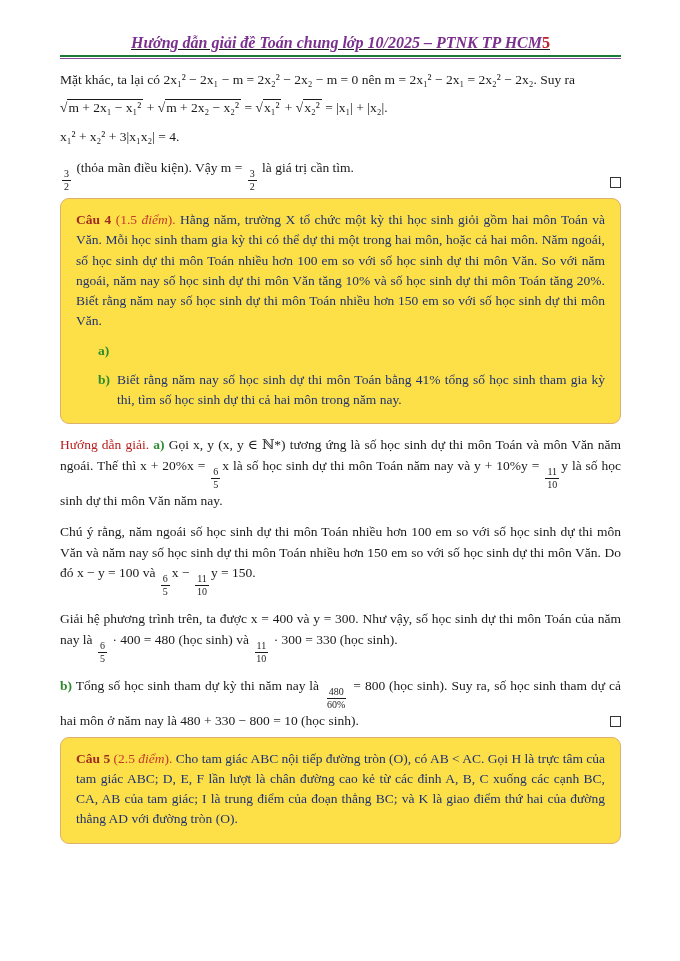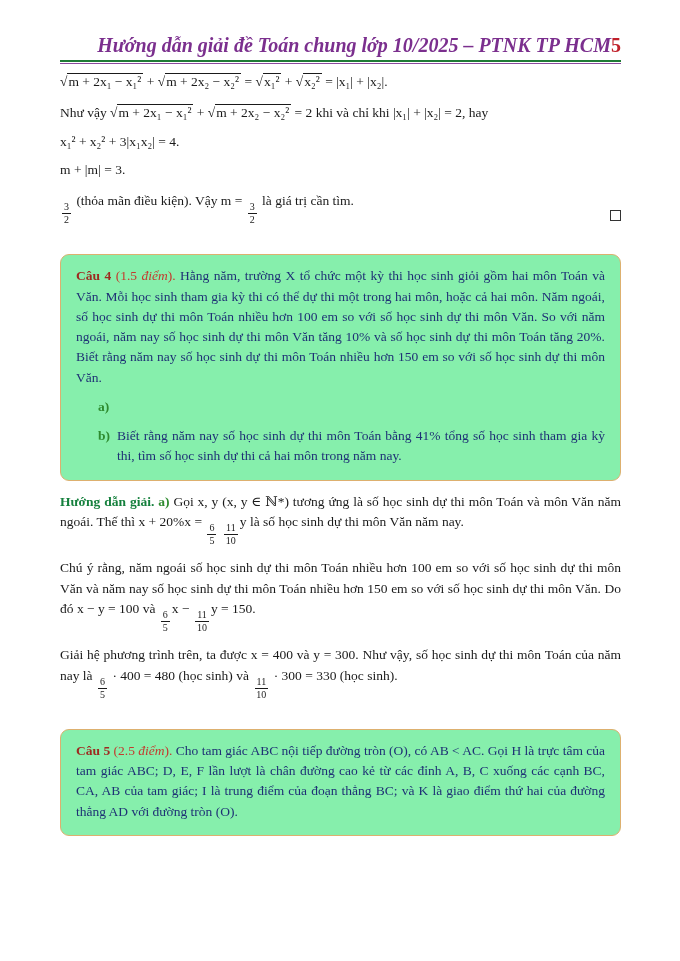--- a/index.html
+++ b/index.html
@@ -3,91 +3,84 @@
 <meta charset="utf-8">
 <style>
   html,body{margin:0;padding:0;}
   body{
     width:680px;height:961px;overflow:hidden;background:#ffffff;
     font-family:"Liberation Serif","DejaVu Serif",serif;
     color:#1a1a1a;
   }
   .page{padding:34px 59px 0 60px;}
   
-  .hrow{display:flex;justify-content:flex-end;align-items:baseline;font-size:20px;}
+  .hrow{display:flex;justify-content:center;align-items:baseline;font-size:16px;text-decoration:underline;}
   .htitle{color:#7b2f8e;font-weight:bold;font-style:italic;}
   .hpage{color:#c0202a;font-weight:bold;}
   .rule-green{height:2px;background:#1f7a36;margin-top:3px;}
   .rule-purple{height:1px;background:#8b4a9e;margin-top:1px;}
   
   .para{font-size:13.5px;line-height:1.5;text-align:justify;margin:11px 0 0;position:relative;}
   .disp{font-size:13.5px;line-height:1.5;margin:8px 0;}
   
   .rad{white-space:nowrap;}
   .rad::before{content:"\221A";}
   .rad-body{border-top:1px solid currentColor;padding:0 2px 0 1px;}
   
   .frac{display:inline-flex;flex-direction:column;align-items:center;vertical-align:-0.55em;
         font-size:0.74em;line-height:1.2;margin:0 2px;}
   .frac .num{border-bottom:1px solid currentColor;padding:0 2px;}
   .frac .den{padding:0 2px;}
   
   .qed{position:absolute;right:0;bottom:5px;width:9px;height:9px;border:1px solid #333;background:#fff;}
   
-  .qbox{border:1px solid #ddb06f;border-radius:9px;background:#86efac;color:#1e3175;
-        padding:2px 15px 13px;margin:28px 0 0;}
+  .qbox{border:1px solid #ddb06f;border-radius:9px;background:#fde047;color:#1e3175;
+        padding:2px 15px 13px;margin:5px 0 0;}
   .qbox .para{margin-top:9px;}
   .qnum{color:#9e2a20;font-weight:bold;}
   .qpts{color:#c43a2e;}
   .qitem{display:flex;gap:7px;padding-left:22px;margin-top:9px;font-size:13.5px;line-height:1.5;}
   .qitem .itext{text-align:justify;}
   .ilabel{color:#2e8b2f;font-weight:bold;flex:none;}
-  .shead{color:#15803d;font-weight:bold;}
+  .shead{color:#b91c1c;font-weight:normal;}
   .inlabel{color:#2e8b2f;font-weight:bold;}
 </style>
 </head>
 <body>
 
 <div class="page">
 
   <header>
     <div class="hrow">
       <span class="htitle">Hướng dẫn giải đề Toán chung lớp 10/2025 – PTNK TP HCM</span>
       <span class="hpage">5</span>
     </div>
     <div class="rule-green"></div>
     <div class="rule-purple"></div>
   </header>
 
   <main>
 
+    <p class="para"><span>Mặt khác, ta lại có 2x₁² − 2x₁ − m = 2x₂² − 2x₂ − m = 0 nên m = 2x₁² − 2x₁ = 2x₂² − 2x₂. Suy ra</span></p>
 
     <div class="disp">
       <span class="rad"><span class="rad-body">m + 2x₁ − x₁²</span></span>
       <span>+</span>
       <span class="rad"><span class="rad-body">m + 2x₂ − x₂²</span></span>
       <span>=</span>
       <span class="rad"><span class="rad-body">x₁²</span></span>
       <span>+</span>
       <span class="rad"><span class="rad-body">x₂²</span></span>
       <span>= |x₁| + |x₂|.</span>
     </div>
 
-    <p class="para">
-      <span>Như vậy</span>
-      <span class="rad"><span class="rad-body">m + 2x₁ − x₁²</span></span>
-      <span>+</span>
-      <span class="rad"><span class="rad-body">m + 2x₂ − x₂²</span></span>
-      <span>= 2 khi và chỉ khi |x₁| + |x₂| = 2, hay</span>
-    </p>
 
     <div class="disp"><span>x₁² + x₂² + 3|x₁x₂| = 4.</span></div>
 
 
-    <div class="disp"><span>m + |m| = 3.</span></div>
 
     <p class="para">
       <span class="frac">
           <span class="num">3</span>
           <span class="den">2</span>
         </span>
       <span>(thỏa mãn điều kiện). Vậy m =</span>
       <span class="frac">
           <span class="num">3</span>
           <span class="den">2</span>
@@ -107,21 +100,21 @@
       </div>
     </section>
 
     <p class="para">
       <span class="shead">Hướng dẫn giải.</span>
       <span class="inlabel">a)</span>
       <span>Gọi x, y (x, y ∈ ℕ*) tương ứng là số học sinh dự thi môn Toán và môn Văn năm ngoái. Thế thì x + 20%x =</span>
       <span class="frac">
           <span class="num">6</span>
           <span class="den">5</span>
-        </span>
+        </span><span>x là số học sinh dự thi môn Toán năm nay và y + 10%y =</span>
       <span class="frac">
           <span class="num">11</span>
           <span class="den">10</span>
         </span><span>y là số học sinh dự thi môn Văn năm nay.</span>
     </p>
 
     <p class="para">
       <span>Chú ý rằng, năm ngoái số học sinh dự thi môn Toán nhiều hơn 100 em so với số học sinh dự thi môn Văn và năm nay số học sinh dự thi môn Toán nhiều hơn 150 em so với số học sinh dự thi môn Văn. Do đó x − y = 100 và</span>
       <span class="frac">
           <span class="num">6</span>
@@ -140,20 +133,30 @@
           <span class="den">5</span>
         </span>
       <span>· 400 = 480 (học sinh) và</span>
       <span class="frac">
           <span class="num">11</span>
           <span class="den">10</span>
         </span>
       <span>· 300 = 330 (học sinh).</span>
     </p>
 
+    <p class="para">
+      <span class="inlabel">b)</span>
+      <span>Tổng số học sinh tham dự kỳ thi năm nay là</span>
+      <span class="frac">
+          <span class="num">480</span>
+          <span class="den">60%</span>
+        </span>
+      <span>= 800 (học sinh). Suy ra, số học sinh tham dự cả hai môn ở năm nay là 480 + 330 − 800 = 10 (học sinh).</span>
+      <span class="qed"></span>
+    </p>
 
     <section class="qbox">
       <p class="para"><span class="qnum">Câu 5</span> <span class="qpts"><span>(</span><span>2.5 </span><i>điểm</i><span>).</span></span> <span>Cho tam giác ABC nội tiếp đường tròn (O), có AB &lt; AC. Gọi H là trực tâm của tam giác ABC; D, E, F lần lượt là chân đường cao kẻ từ các đỉnh A, B, C xuống các cạnh BC, CA, AB của tam giác; I là trung điểm của đoạn thẳng BC; và K là giao điểm thứ hai của đường thẳng AD với đường tròn (O).</span></p>
 
     </section>
 
   </main>
 </div>
 
 </body></html>

